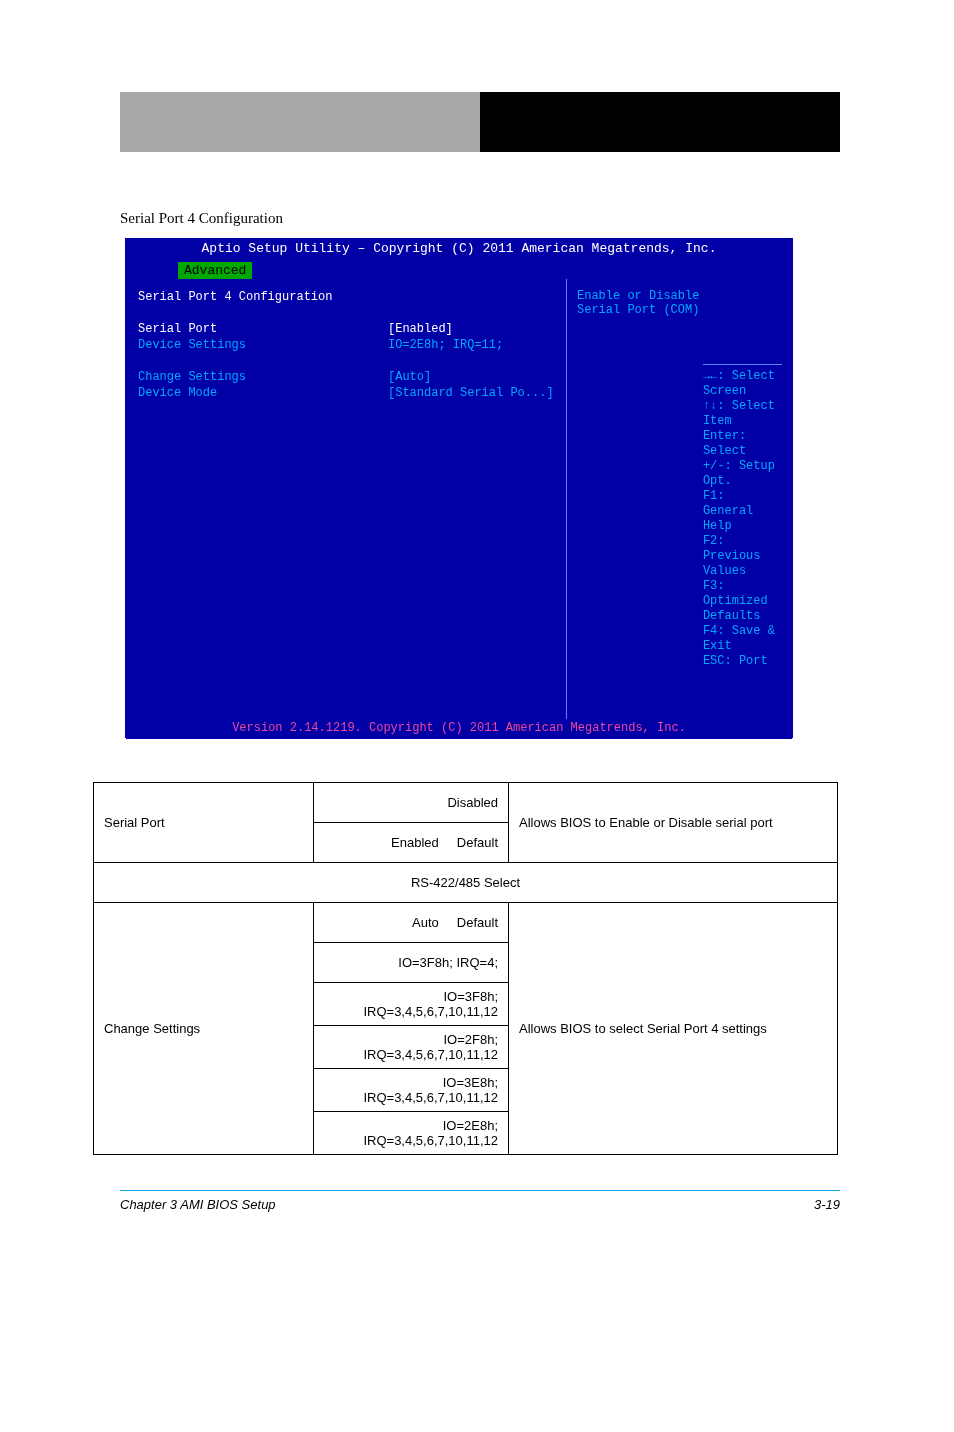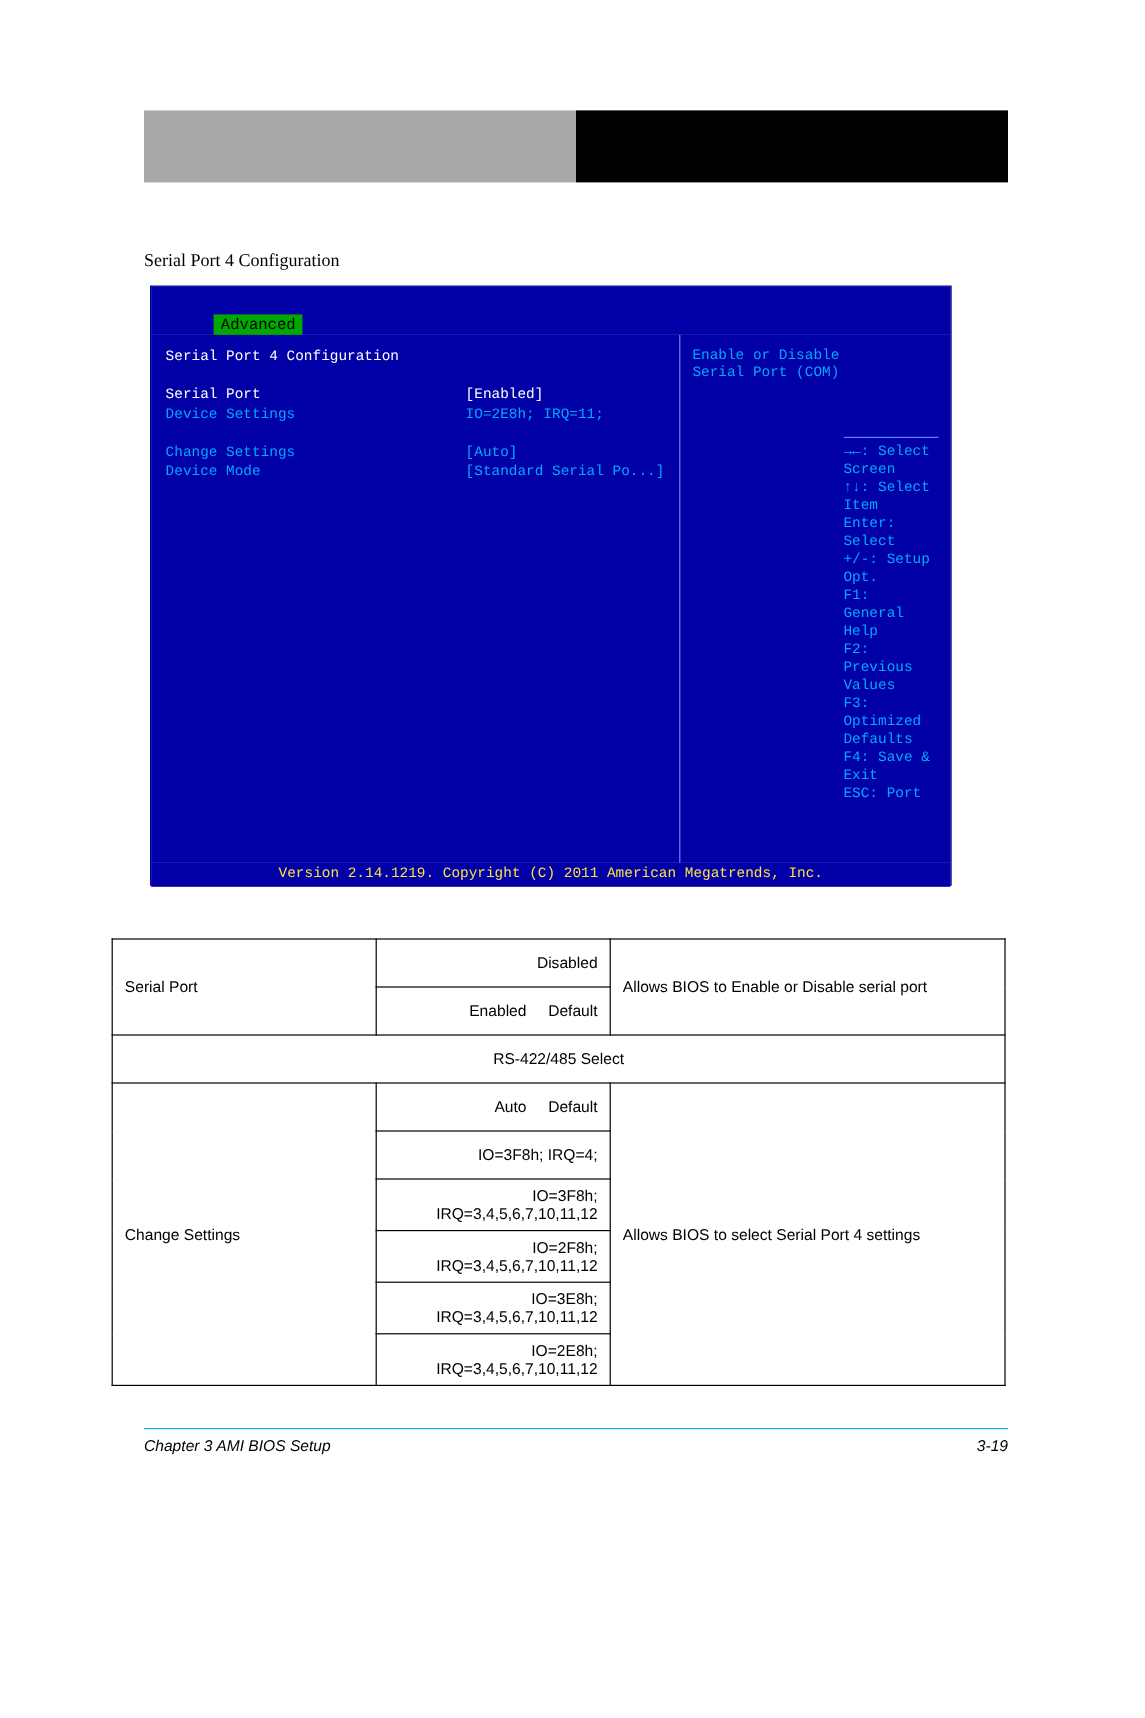--- a/index.html
+++ b/index.html
@@ -93,21 +93,21 @@
     border:none;
     border-top:1px solid #6080ff;
     margin:0 0 4px 0;
   }
   .help-block { margin-top:auto; }
   .help-line { line-height:15px; }
 
   .bios-footer {
     height:20px;
     background:#0000a6;
-    color:#fde047;
+    color:#ec4899;
     font-size:12px;
     text-align:center;
     padding-top:2px;
   }
 
   
   .opts {
     position:absolute;
     left:93px; top:782px;
     width:745px;
@@ -144,20 +144,21 @@
 
 <div class="page-header">
   <div class="left"></div>
   <div class="right"></div>
 </div>
 
 <div class="section-title">Serial Port 4 Configuration</div>
 
 <div class="bios">
   <div class="bios-top">
+    <div class="title">Aptio Setup Utility – Copyright (C) 2011 American Megatrends, Inc.</div>
     <div class="bios-tab">Advanced</div>
   </div>
 
   <div class="bios-body">
     <div class="bios-left">
       <div class="row hl">
         <span class="lbl">Serial Port 4 Configuration</span>
       </div>
       <div class="row">
           <span class="lbl">&nbsp;</span>

